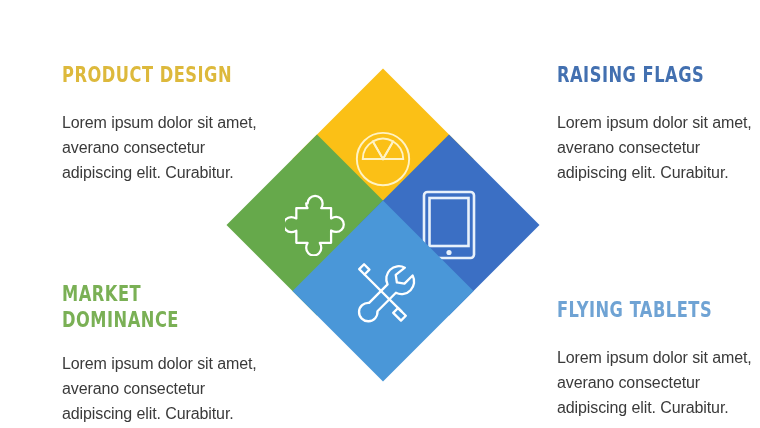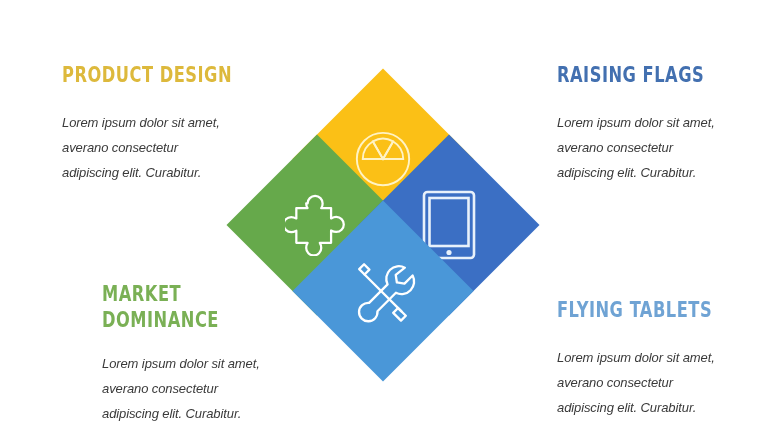--- a/index.html
+++ b/index.html
@@ -11,42 +11,41 @@
     position:relative;
   }
   .stage { position:absolute; inset:0;padding-left:29px; }
 
   
   .block { position:absolute; width:210px; }
   .block.left  { left:62px;  text-align:left; }
   .block.right { left:548px; text-align:left;margin-left:9px; }
   .block.tl { top:62px; }
   .block.tr { top:62px; }
-  .block.bl { top:281px;margin-left:40px; }
+  .block.bl { top:281px; }
   .block.br { top:297px; }
 
   .heading {
     font-family:"DejaVu Sans Condensed","Liberation Sans Narrow","Liberation Sans", sans-serif;
     font-weight:bold;
     font-size:21px;
     line-height:26px;
     letter-spacing:0.6px;
     text-transform:uppercase;
     transform:scaleX(0.86);
     transform-origin:left center;
     white-space:pre-line;
   }
   .body-text {
     margin-top:22px;
-    font-size:13px;
+    font-size:16px;
     line-height:25px;
     color:#3a3a3a;
     letter-spacing:-0.1px;
     white-space:pre-line;
-    font-style:italic;
   }
   .block.bl .body-text { margin-top:18px; }
 
   
   .cluster {
     position:absolute;
     left:383px; top:225px;
     width:0; height:0;
   }
   .diamond {

